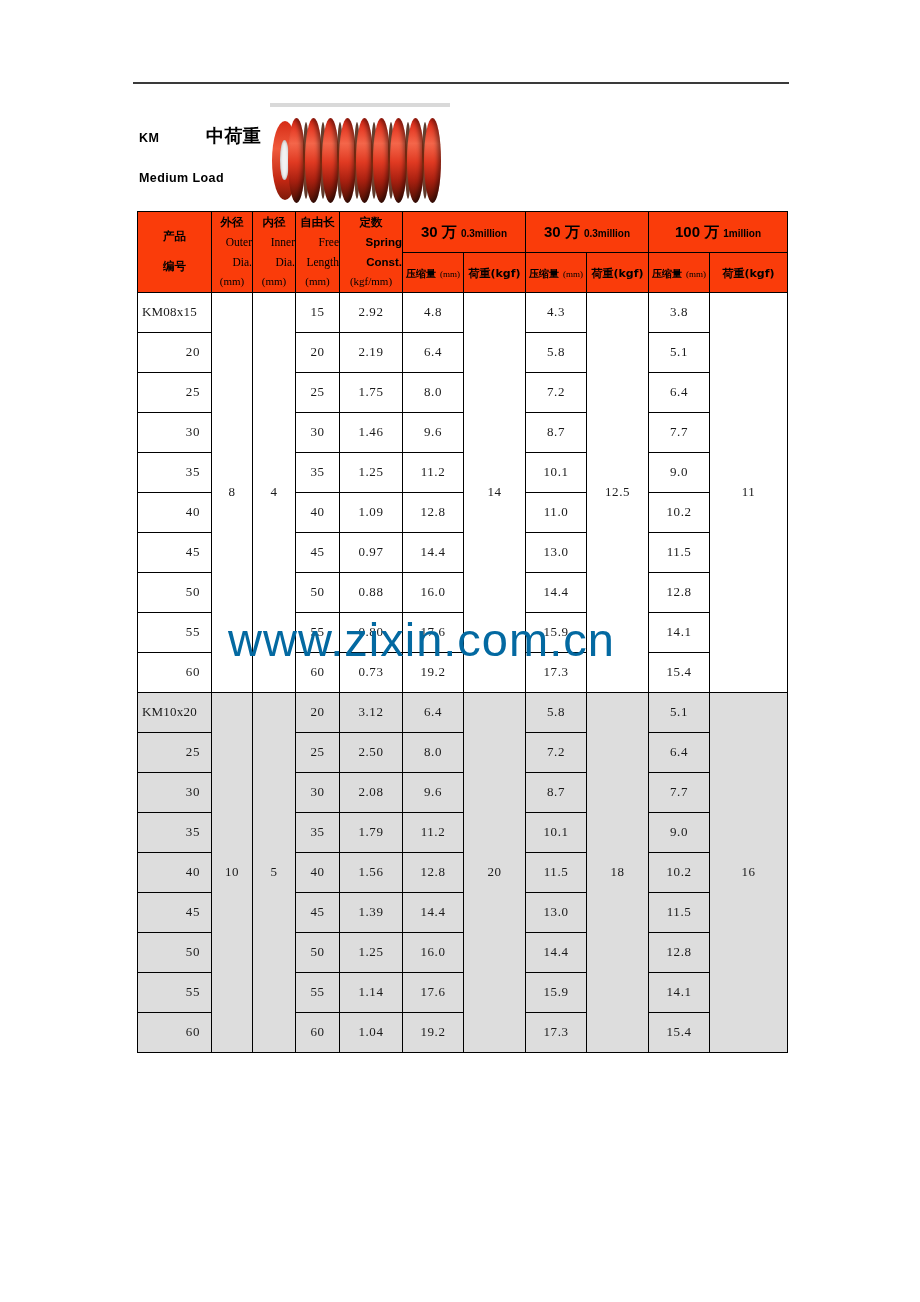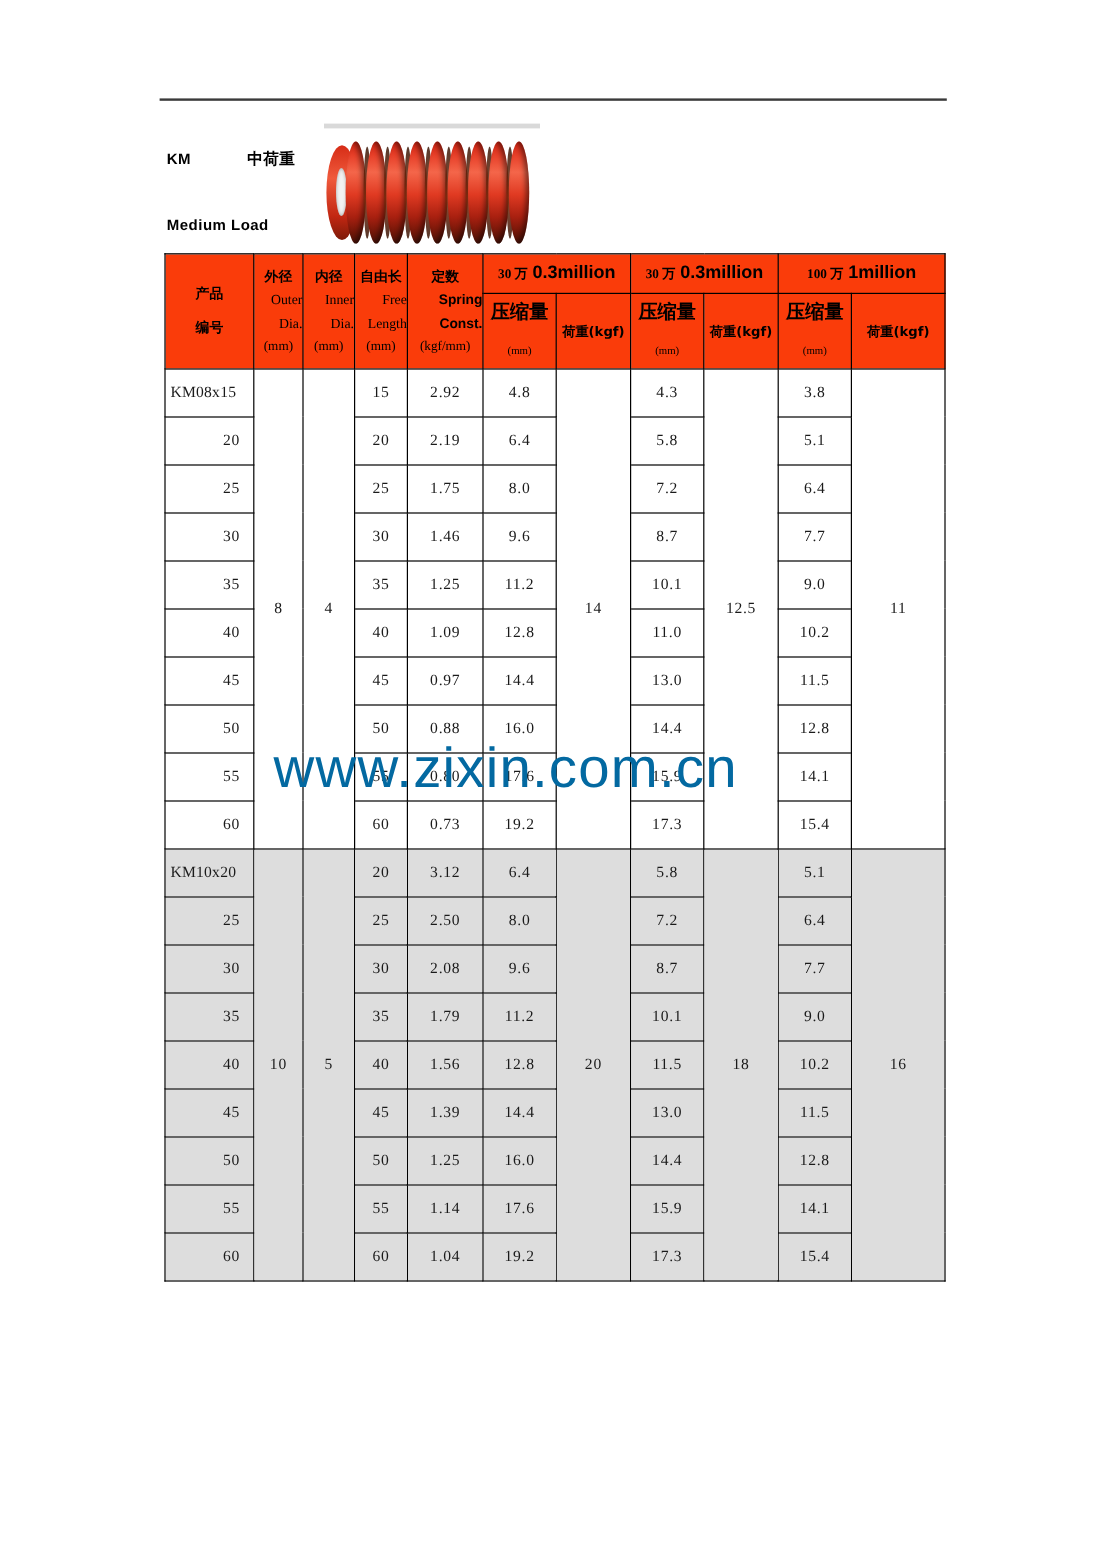--- a/index.html
+++ b/index.html
@@ -41,28 +41,27 @@
     font-size: 12.5px;
     color: #000;
     letter-spacing: 0.4px;
     margin-bottom: 23px;
     white-space: nowrap;
   }
   .title-code { width: 67px; }
   .title-cn {
     font-family: Liberation Serif, serif;
     font-weight: bold;
-    font-size: 13px;
+    font-size: 18px;
   }
   .title-en {
     font-family: "Liberation Sans", "DejaVu Sans", sans-serif;
     font-weight: bold;
     font-size: 12.5px;
     letter-spacing: 0.4px;
-    margin-top: 16px;
   }
 
   
   .spring-figure {
     position: absolute;
     left: 270px;
     top: 103px;
     width: 180px;
     height: 101px;
   }
@@ -174,42 +173,42 @@
 
   
   .grp {
     background: #fa3c0a;
     text-align: center;
     vertical-align: middle;
     line-height: 2.0;
     padding: 6px 0 8px 0;
   }
   .grp .cycles {
-    font-family: Liberation Serif, serif;
-    font-weight: bold;
-    font-size: 11px;
+    font-family: Liberation Sans, sans-serif;
+    font-weight: bold;
+    font-size: 15px;
   }
   .grp .mills {
     font-family: "Liberation Sans", "DejaVu Sans", sans-serif;
     font-weight: bold;
-    font-size: 15px;
+    font-size: 10px;
   }
 
   
   .sub {
     background: #fa3c0a;
     text-align: center;
     vertical-align: middle;
     line-height: 1.9;
     padding: 2px 0;
   }
   .sub .cn {
     font-family: "DejaVu Sans", "Liberation Sans", sans-serif;
     font-weight: bold;
-    font-size: 16px;
+    font-size: 10px;
     text-align: center;
   }
   .sub .unit-sm {
     font-family: "Liberation Serif", "DejaVu Serif", serif;
     font-size: 9px;
   }
   .sub .load {
     font-family: "DejaVu Sans", "Liberation Sans", sans-serif;
     font-weight: bold;
     font-size: 11px;

